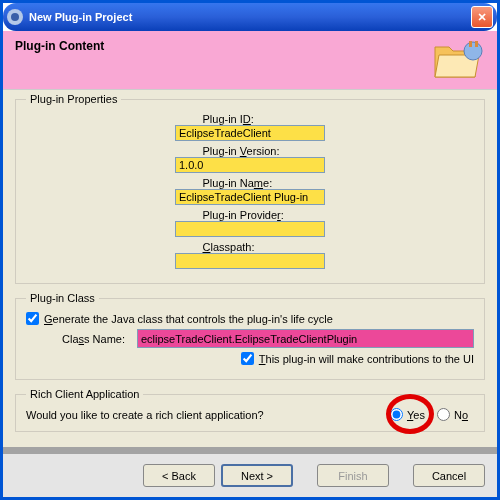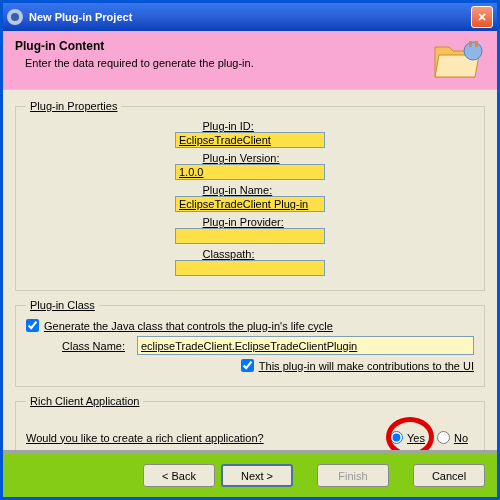--- a/index.html
+++ b/index.html
@@ -1,44 +1,44 @@
 <!DOCTYPE html>
 <html><head>
 <meta charset="utf-8">
 <style>
 * { box-sizing: border-box; font-family: Tahoma, sans-serif; font-size: 11px; }
 body { margin: 0; background: #fff; }
 .window { width: 500px; height: 500px; border: 3px solid #0055d4; display: flex; flex-direction: column; }
-.titlebar { background: linear-gradient(to bottom, #3676ee 0%, #2a5fd8 50%, #0a3fb8 100%); height: 28px; display: flex; align-items: center; padding: 0 4px; color: #fff; font-weight: bold; font-size: 12px; }
+.titlebar { background: linear-gradient(to bottom, #3676ee 0%, #2a5fd8 50%, #0a3fb8 100%); height: 28px; display: flex; align-items: center; padding: 0 4px; color: #fff; font-weight: bold; font-size: 12px; border-radius: 13px; }
 .titlebar-icon { width: 16px; height: 16px; background: #b4c8e8; border-radius: 50%; margin-right: 6px; display: flex; align-items: center; justify-content: center; }
 .titlebar-icon svg { width: 10px; height: 10px; }
 .close-btn { margin-left: auto; width: 22px; height: 22px; background: linear-gradient(to bottom, #f89a7e, #e9552c); border: 1px solid #fff; border-radius: 3px; display: flex; align-items: center; justify-content: center; color: #fff; font-weight: bold; font-size: 12px; }
 .header { display: flex; background: #f9a8d4; padding: 8px 12px; border-bottom: 1px solid #ccc; }
 .header-text h2 { margin: 0 0 4px 0; font-size: 12px; font-weight: bold; }
 .header-text p { margin: 0 0 0 10px; font-size: 11px; }
 .header-icon { margin-left: auto; }
-.content { flex: 1; background: #ece9d8; padding: 10px 12px; overflow: hidden; text-decoration: underline; }
+.content { flex: 1; background: #ece9d8; padding: 3px 12px; overflow: hidden; }
 fieldset { border: 1px solid #d0ccc0; margin: 0 0 8px 0; padding: 8px 10px 10px 10px; }
 legend { padding: 0 4px; color: #000; }
 .form-row { display: flex; align-items: center; margin-bottom: 4px; flex-direction: column; }
 .form-row label { width: 95px; }
 .form-row label u { text-decoration: underline; }
 .form-row input[type=text] { flex: 1; height: 19px; border: 1px solid #7f9db9; padding: 1px 3px; background: #fde047; }
 .check-row { display: flex; align-items: center; margin-bottom: 4px; }
 .check-row input { margin: 0 5px 0 0; }
 .check-row.indent { margin-left: 20px; justify-content: flex-end; }
 .class-row { display: flex; align-items: center; margin: 4px 0 4px 20px; }
 .class-row label { width: 75px; margin-left: 16px; }
-.class-row input[type=text] { flex: 1; height: 19px; border: 1px solid #7f9db9; padding: 1px 3px; background: #fef9c3; }
-.rca-row { display: flex; align-items: center; position: relative; margin-top: 16px; }
+.class-row input[type=text] { flex: 1; height: 19px; border: 1px solid #7f9db9; padding: 1px 3px; background: #ec4899; }
+.rca-row { display: flex; align-items: center; position: relative; }
 .rca-label { flex: 1; }
 .radio-wrap { display: flex; align-items: center; margin: 0 6px; }
 .radio-wrap input { margin: 0 4px 0 0; }
 .red-circle { position: absolute; right: 40px; top: -14px; width: 48px; height: 40px; border: 5px solid #e00000; border-radius: 50%; pointer-events: none; }
-.button-bar { background: #84cc16; border-top: 4px solid #a3a3a3; padding: 10px 12px; display: flex; justify-content: flex-end; gap: 6px; }
+.button-bar { background: #e5e5e5; border-top: 7px solid #a3a3a3; padding: 10px 12px; display: flex; justify-content: flex-end; gap: 6px; }
 .button-bar button { width: 72px; height: 23px; background: #ece9d8; border: 1px solid #888; border-radius: 3px; }
 .button-bar button.default { border: 2px solid #4a6fa5; }
 .button-bar button:disabled { color: #999; }
 .sep { width: 12px; }
 </style>
 </head>
 <body>
 
 <div class="window">
   <div class="titlebar">
@@ -49,21 +49,20 @@
     </span>
     <span>New Plug-in Project</span>
     <div class="close-btn">
       <span>✕</span>
     </div>
   </div>
 
   <div class="header">
     <div class="header-text">
       <h2>Plug-in Content</h2>
-      <p>Enter the data required to generate the plug-in.</p>
     </div>
     <div class="header-icon">
       <svg width="52" height="40" viewBox="0 0 52 40">
         <path d="M2 12 L2 38 L42 38 L42 12 L20 12 L16 8 L2 8 Z" fill="#f6c15a" stroke="#c89030"></path>
         <path d="M6 16 L46 16 L42 38 L2 38 Z" fill="#fde9b5" stroke="#c89030"></path>
         <circle cx="40" cy="12" r="9" fill="#8fb6e8" stroke="#5a7fb8"></circle>
         <rect x="36" y="2" width="3" height="6" fill="#d88a3e"></rect>
         <rect x="42" y="2" width="3" height="6" fill="#d88a3e"></rect>
       </svg>
     </div>

